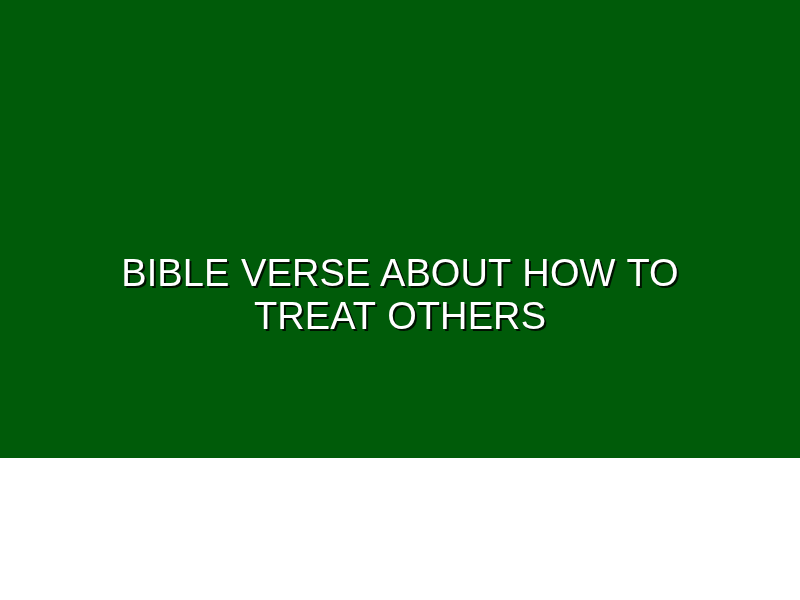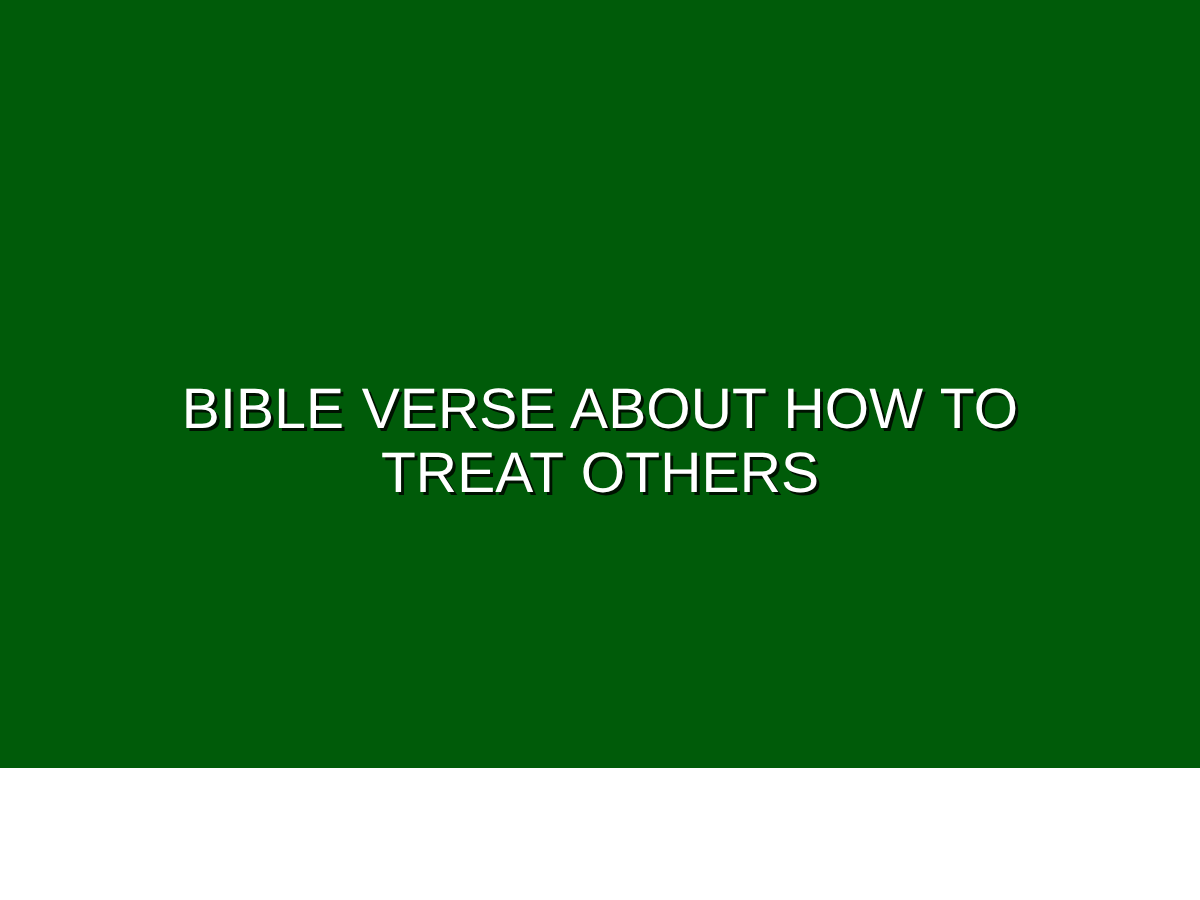--- a/index.html
+++ b/index.html
@@ -11,21 +11,21 @@
   body {
     width: 800px;
     height: 600px;
     overflow: hidden;
     font-family: "Liberation Sans", sans-serif;
   }
 
   #title-card {
     position: relative;
     width: 800px;
-    height: 512px;
+    height: 458px;
     background-color: #005b09;
     box-sizing: border-box;
     display: flex;
     align-items: flex-start;
     justify-content: center;
   }
 
   #title-block {
     position: absolute;
     left: 0;

